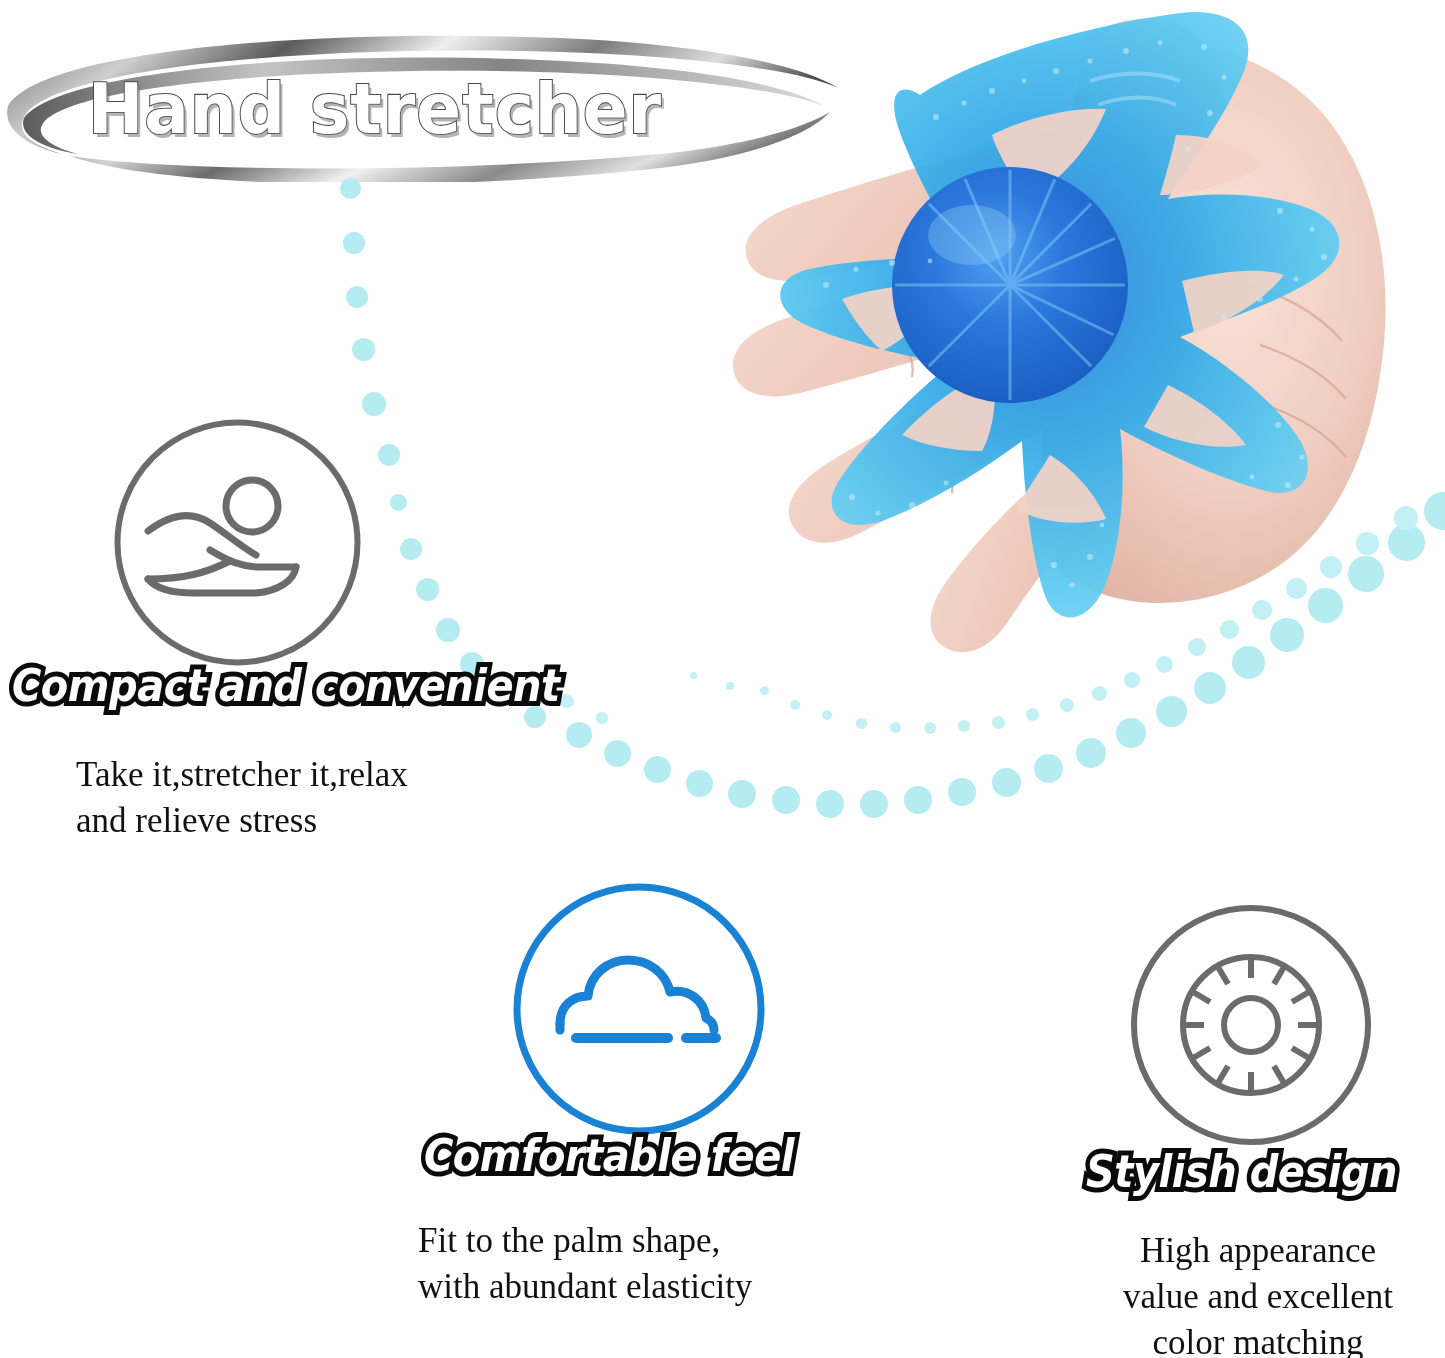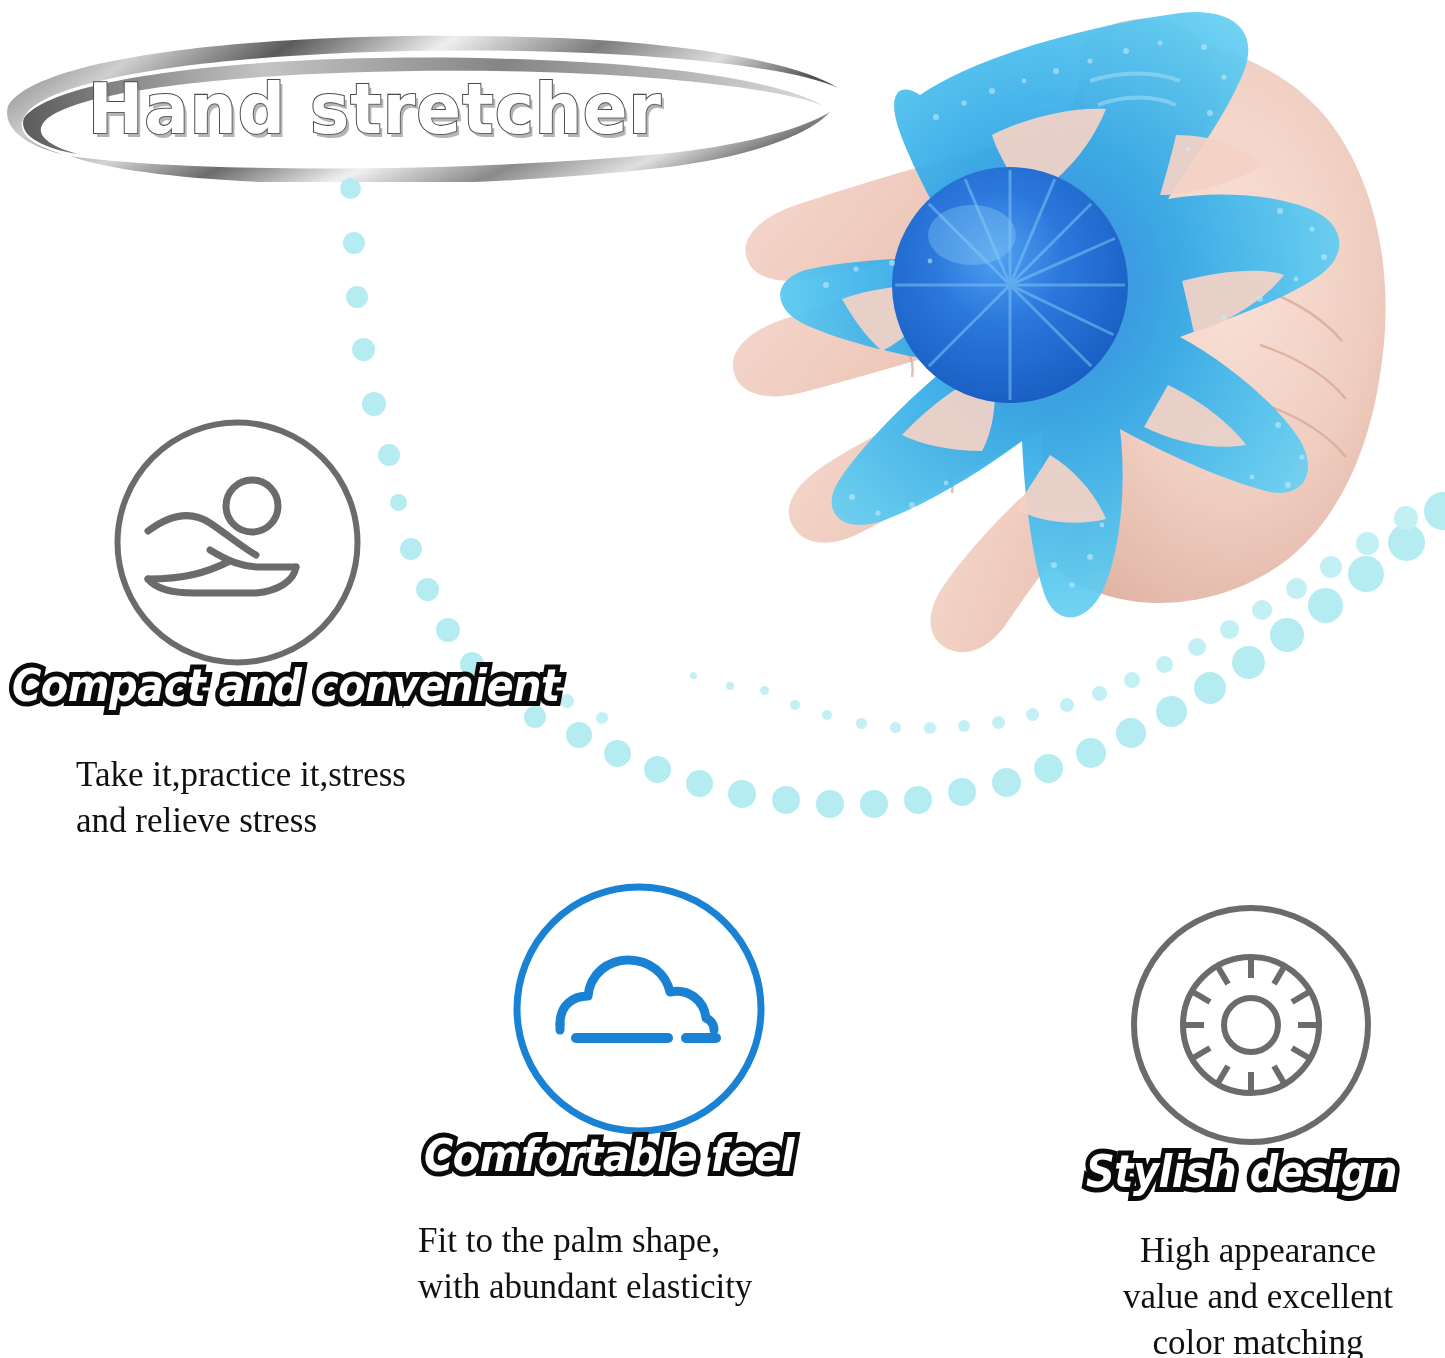--- a/index.html
+++ b/index.html
@@ -339,21 +339,21 @@
       <svg viewBox="0 0 255 255" aria-hidden="true">
         <circle cx="127.5" cy="127.5" r="120" fill="none" stroke="#6b6b6b" stroke-width="6"></circle>
         <circle cx="142" cy="91" r="26" fill="none" stroke="#6b6b6b" stroke-width="7"></circle>
         <path d="M38 116 C62 98 82 96 100 108 C118 120 132 132 146 140" fill="none" stroke="#6b6b6b" stroke-width="7" stroke-linecap="round"></path>
         <path d="M100 135 C118 146 132 152 150 152 L186 152" fill="none" stroke="#6b6b6b" stroke-width="7" stroke-linecap="round"></path>
         <path d="M38 164 C74 164 96 158 120 146" fill="none" stroke="#6b6b6b" stroke-width="7" stroke-linecap="round"></path>
         <path d="M186 152 C184 166 168 176 146 178 L84 178 C62 178 46 174 38 164" fill="none" stroke="#6b6b6b" stroke-width="7" stroke-linecap="round"></path>
       </svg>
     </div>
     <div class="f-head" style="left:12px;top:660px;">Compact and convenient</div>
-    <div class="f-body" style="left:76px;top:752px;width:430px;">Take it,practice it,stress
+    <div class="f-body" style="left:76px;top:752px;width:430px;">Take it,stretcher it,relax
 and relieve stress</div>
   </div>
 
   <div class="feature">
     <div class="icon-circle" style="left:508px;top:878px;width:262px;height:262px;">
       <svg viewBox="0 0 262 262" aria-hidden="true">
         <circle cx="131" cy="131" r="122" fill="none" stroke="#1a82d4" stroke-width="7"></circle>
         <path d="M52 146 C52 128 64 118 80 118 C82 96 100 82 120 82
                  C142 82 158 96 162 114 C180 110 196 122 198 140
                  C202 142 206 146 206 152" fill="none" stroke="#1a82d4" stroke-width="9" stroke-linecap="round" stroke-linejoin="round"></path>

